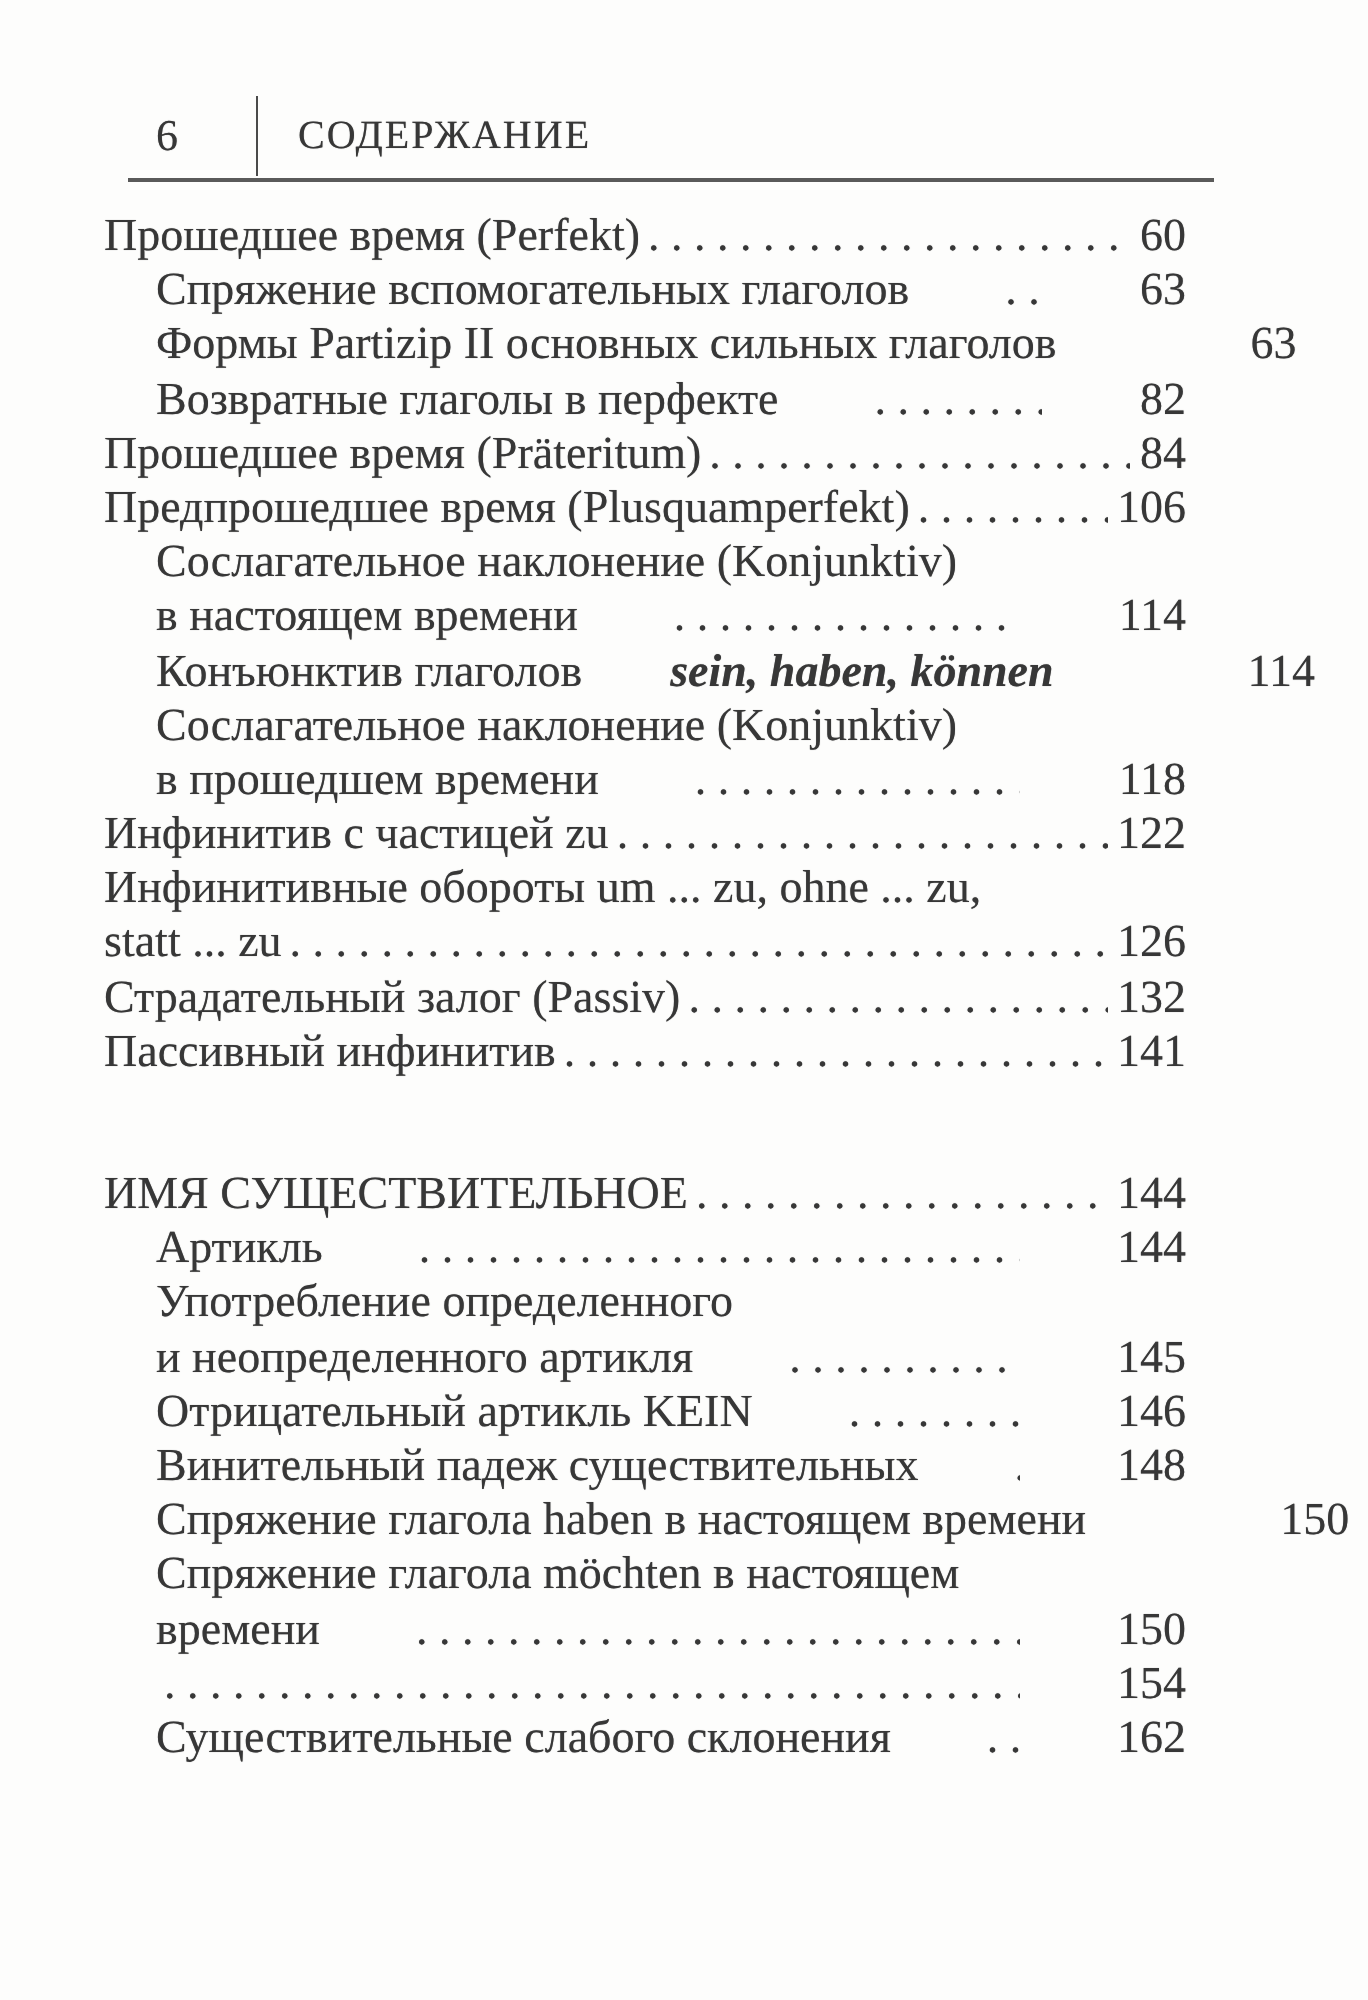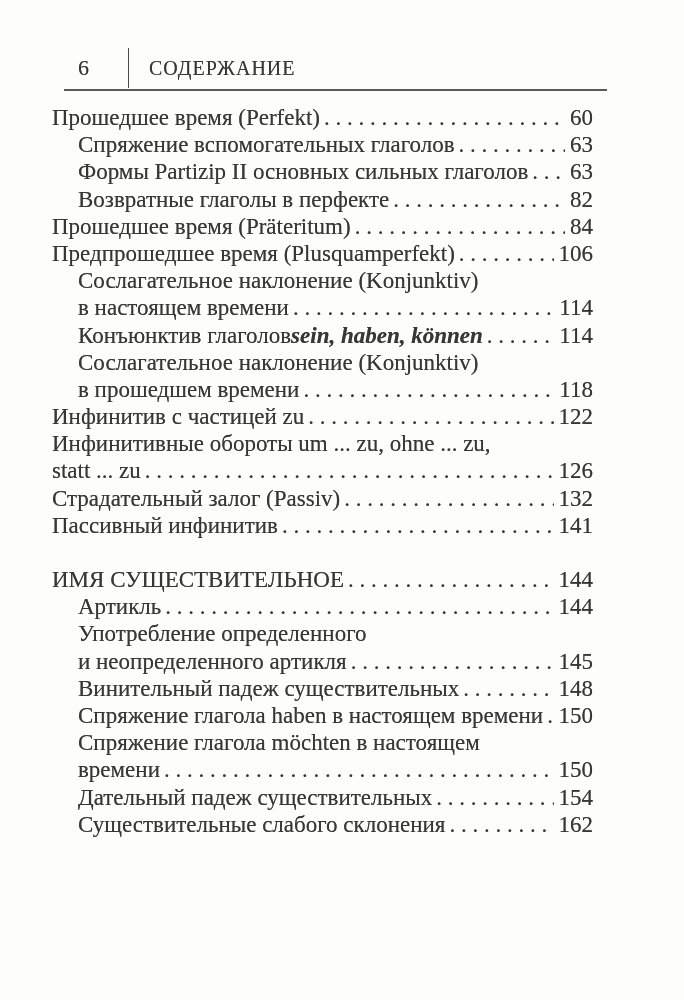--- a/index.html
+++ b/index.html
@@ -61,22 +61,22 @@
     width: 541px;
     font-size: 23px;
   }
   .toc-row {
     display: flex;
     align-items: baseline;
     height: 27.2px;
     line-height: 27.2px;
     white-space: nowrap;
   }
-  .toc-row.indent { padding-left: 26px; }
-  .toc-row.section { margin-top: 27px; }
+  .toc-row.indent { padding-left: 26px; gap: 44px; }
+  .toc-row.section { margin-top: 44px; }
   .toc-text { flex: 0 0 auto; }
   .toc-em {
     flex: 0 0 auto;
     font-weight: bold;
     font-style: italic;
   }
   .toc-leader {
     flex: 1 1 auto;
     overflow: hidden;
     white-space: nowrap;
@@ -211,20 +211,26 @@
       <span class="toc-text">Употребление определенного</span>
 
     </div>
       <div class="toc-row indent">
       <span class="toc-text">и неопределенного артикля</span>
 
       <span class="toc-leader"></span>
       <span class="toc-page">145</span>
     </div>
       <div class="toc-row indent">
+      <span class="toc-text">Отрицательный артикль KEIN</span>
+
+      <span class="toc-leader"></span>
+      <span class="toc-page">146</span>
+    </div>
+      <div class="toc-row indent">
       <span class="toc-text">Винительный падеж существительных</span>
 
       <span class="toc-leader"></span>
       <span class="toc-page">148</span>
     </div>
       <div class="toc-row indent">
       <span class="toc-text">Спряжение глагола haben в настоящем времени</span>
 
       <span class="toc-leader"></span>
       <span class="toc-page">150</span>
@@ -233,21 +239,20 @@
       <span class="toc-text">Спряжение глагола möchten в настоящем</span>
 
     </div>
       <div class="toc-row indent">
       <span class="toc-text">времени</span>
 
       <span class="toc-leader"></span>
       <span class="toc-page">150</span>
     </div>
       <div class="toc-row indent">
-      <span class="toc-text">Дательный падеж существительных</span>
 
       <span class="toc-leader"></span>
       <span class="toc-page">154</span>
     </div>
       <div class="toc-row indent">
       <span class="toc-text">Существительные слабого склонения</span>
 
       <span class="toc-leader"></span>
       <span class="toc-page">162</span>
     </div>

